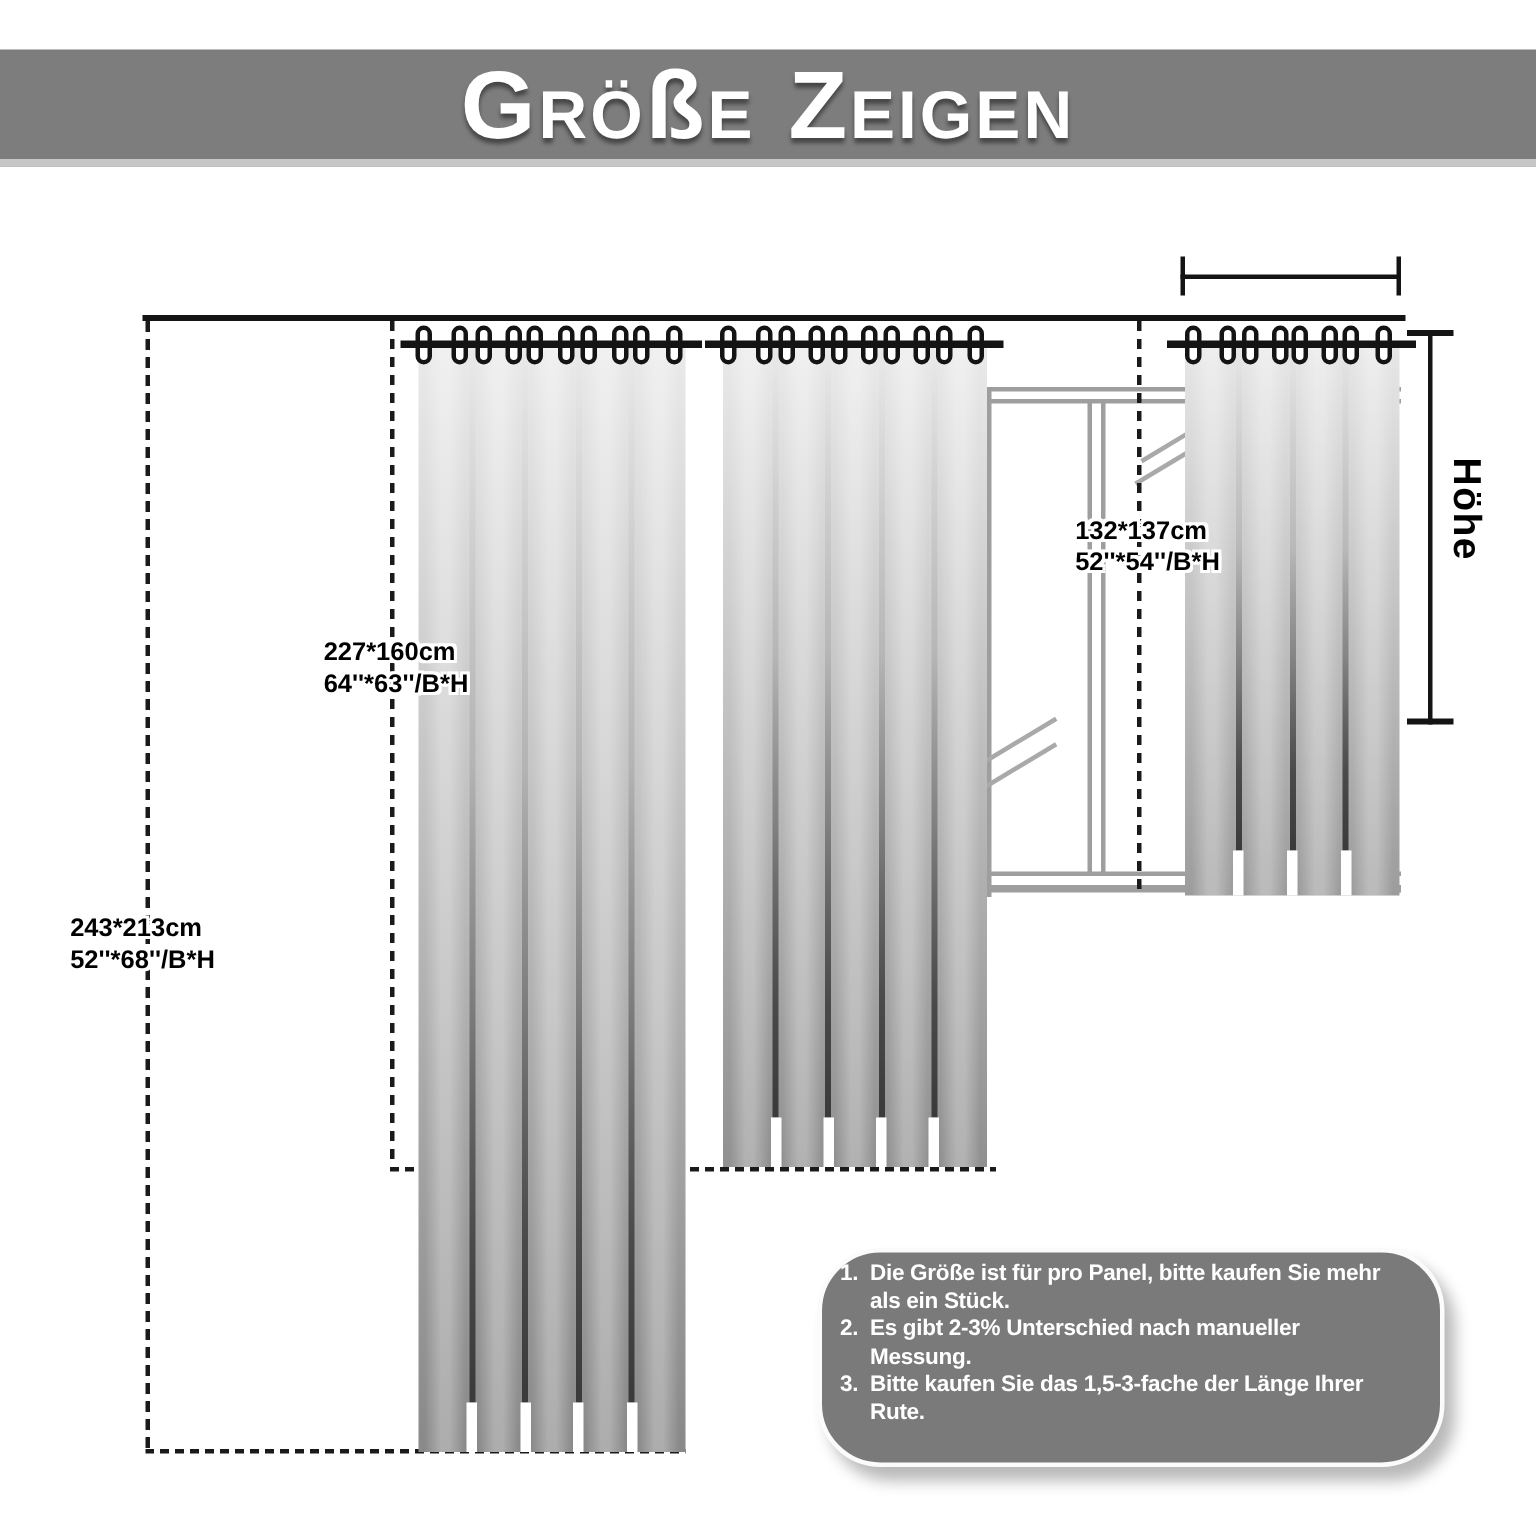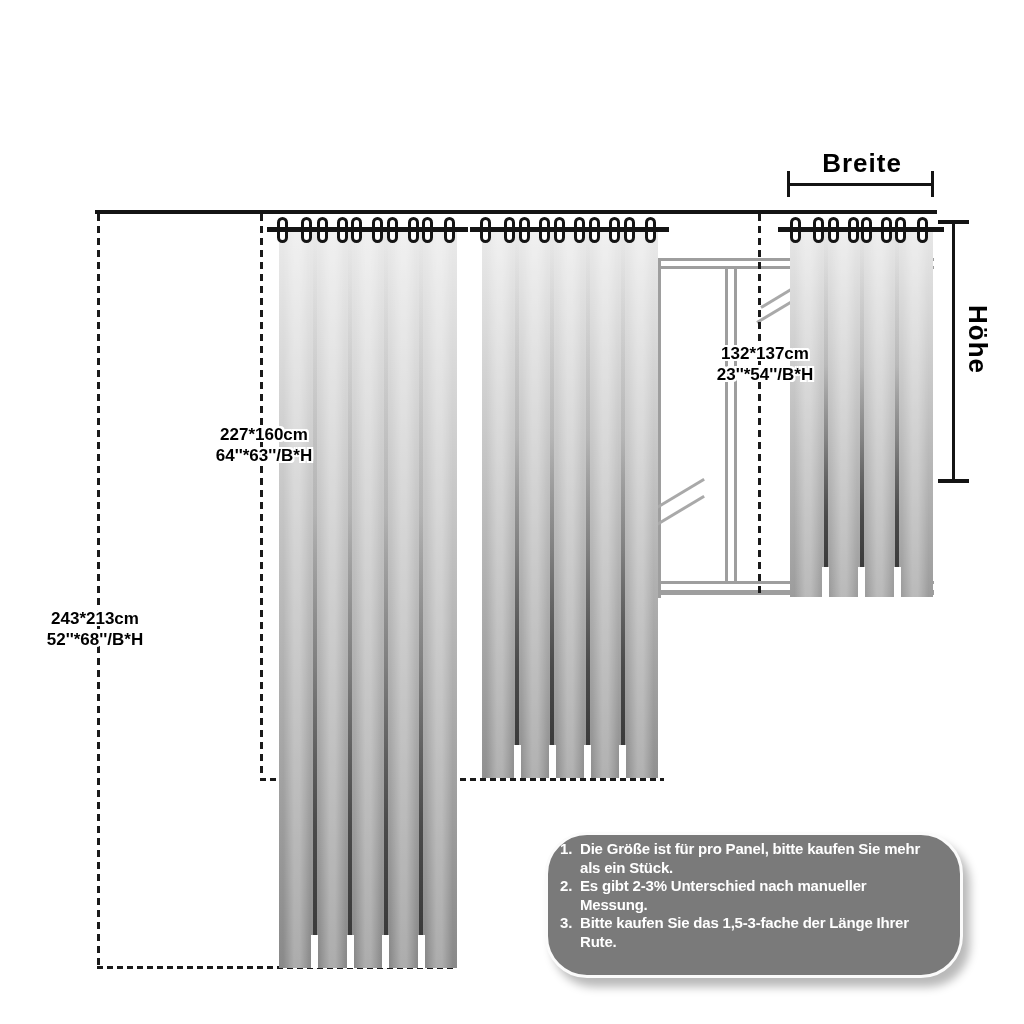--- a/index.html
+++ b/index.html
@@ -37,21 +37,21 @@
     background-image:linear-gradient(to right,rgba(255,255,255,0) 12%,rgba(255,255,255,0.30) 42%,rgba(255,255,255,0.30) 58%,rgba(255,255,255,0) 88%);
     background-repeat:repeat-x;}
   .fold-line{position:absolute;width:4px;top:0;
     background:linear-gradient(to bottom,rgba(110,110,110,0) 0%,rgba(100,100,100,0.18) 40%,rgba(85,85,85,0.55) 62%,#4a4a4a 85%,#3a3a3a 100%);}
   .slit{position:absolute;bottom:0;width:7px;background:#ffffff;}
   .grommet{position:absolute;width:11px;height:26px;top:-13px;box-sizing:border-box;
     border:3px solid #141414;border-radius:7px;background:#ffffff;}
   .rod{position:absolute;top:-3px;height:5px;background:#141414;}
   
   .size-label{
-    position:absolute;transform:translateX(-50%);text-align:center;z-index:5;
+    position:absolute;transform:translateX(-50%);z-index:5;
     font-size:17px;font-weight:bold;color:#000;line-height:21px;white-space:nowrap;
     text-shadow:-2px -2px 0 #fff,2px -2px 0 #fff,-2px 2px 0 #fff,2px 2px 0 #fff,
                  0 -2px 0 #fff,0 2px 0 #fff,-2px 0 0 #fff,2px 0 0 #fff;
   }
   
   .measure{position:absolute;z-index:5;}
   .measure .bar{position:absolute;background:#141414;}
   .measure-label{
     position:absolute;font-size:26px;font-weight:bold;color:#000;z-index:5;
     letter-spacing:1px;
@@ -71,20 +71,23 @@
   }
   .note-item{display:flex;color:#fff;font-weight:bold;font-size:15px;line-height:18.5px;letter-spacing:-0.2px;}
   .note-num{flex:0 0 20px;}
   .note-text{flex:1 1 auto;}
 </style>
 </head>
 <body>
 
 <div id="stage">
 
+  <div class="banner">
+    <span id="title-host"><span class="seg large">G</span><span class="seg small">RÖ</span><span class="seg large">ß</span><span class="seg small">E</span><span class="seg large word-gap">Z</span><span class="seg small">EIGEN</span></span>
+  </div>
 
   <div class="solid-line" style="left:95px;top:210px;width:842px;height:4px;"></div>
 
   <div class="dash-v" style="left:97px;top:214px;height:754px;"></div>
   <div class="dash-v" style="left:260px;top:214px;height:566px;"></div>
   <div class="dash-v" style="left:758px;top:214px;height:384px;"></div>
   <div class="dash-h" style="left:97px;top:966px;width:360px;"></div>
   <div class="dash-h" style="left:260px;top:778px;width:404px;"></div>
 
   <div>
@@ -169,29 +172,28 @@
   <div class="size-label" style="left:95px;top:608px;">
     <div>243*213cm</div>
     <div>52''*68''/B*H</div>
   </div>
   <div class="size-label" style="left:264px;top:424px;">
     <div>227*160cm</div>
     <div>64''*63''/B*H</div>
   </div>
   <div class="size-label" style="left:765px;top:343px;">
     <div>132*137cm</div>
-    <div>23''*54''/B*H</div>
+    <div>52''*54''/B*H</div>
   </div>
 
   <div class="measure">
     <div class="bar" style="left:787px;top:183px;width:147px;height:3px;"></div>
     <div class="bar" style="left:787px;top:171px;width:3px;height:26px;"></div>
     <div class="bar" style="left:931px;top:171px;width:3px;height:26px;"></div>
   </div>
-  <div class="measure-label" style="left:790px;top:148px;width:144px;text-align:center;">Breite</div>
 
   <div class="measure">
     <div class="bar" style="left:952px;top:221px;width:3px;height:262px;"></div>
     <div class="bar" style="left:938px;top:220px;width:31px;height:4px;"></div>
     <div class="bar" style="left:938px;top:479px;width:31px;height:4px;"></div>
   </div>
   <div class="measure-label vertical" style="left:962px;top:305px;">Höhe</div>
 
   <div class="notes">
     <div id="notes-host">

